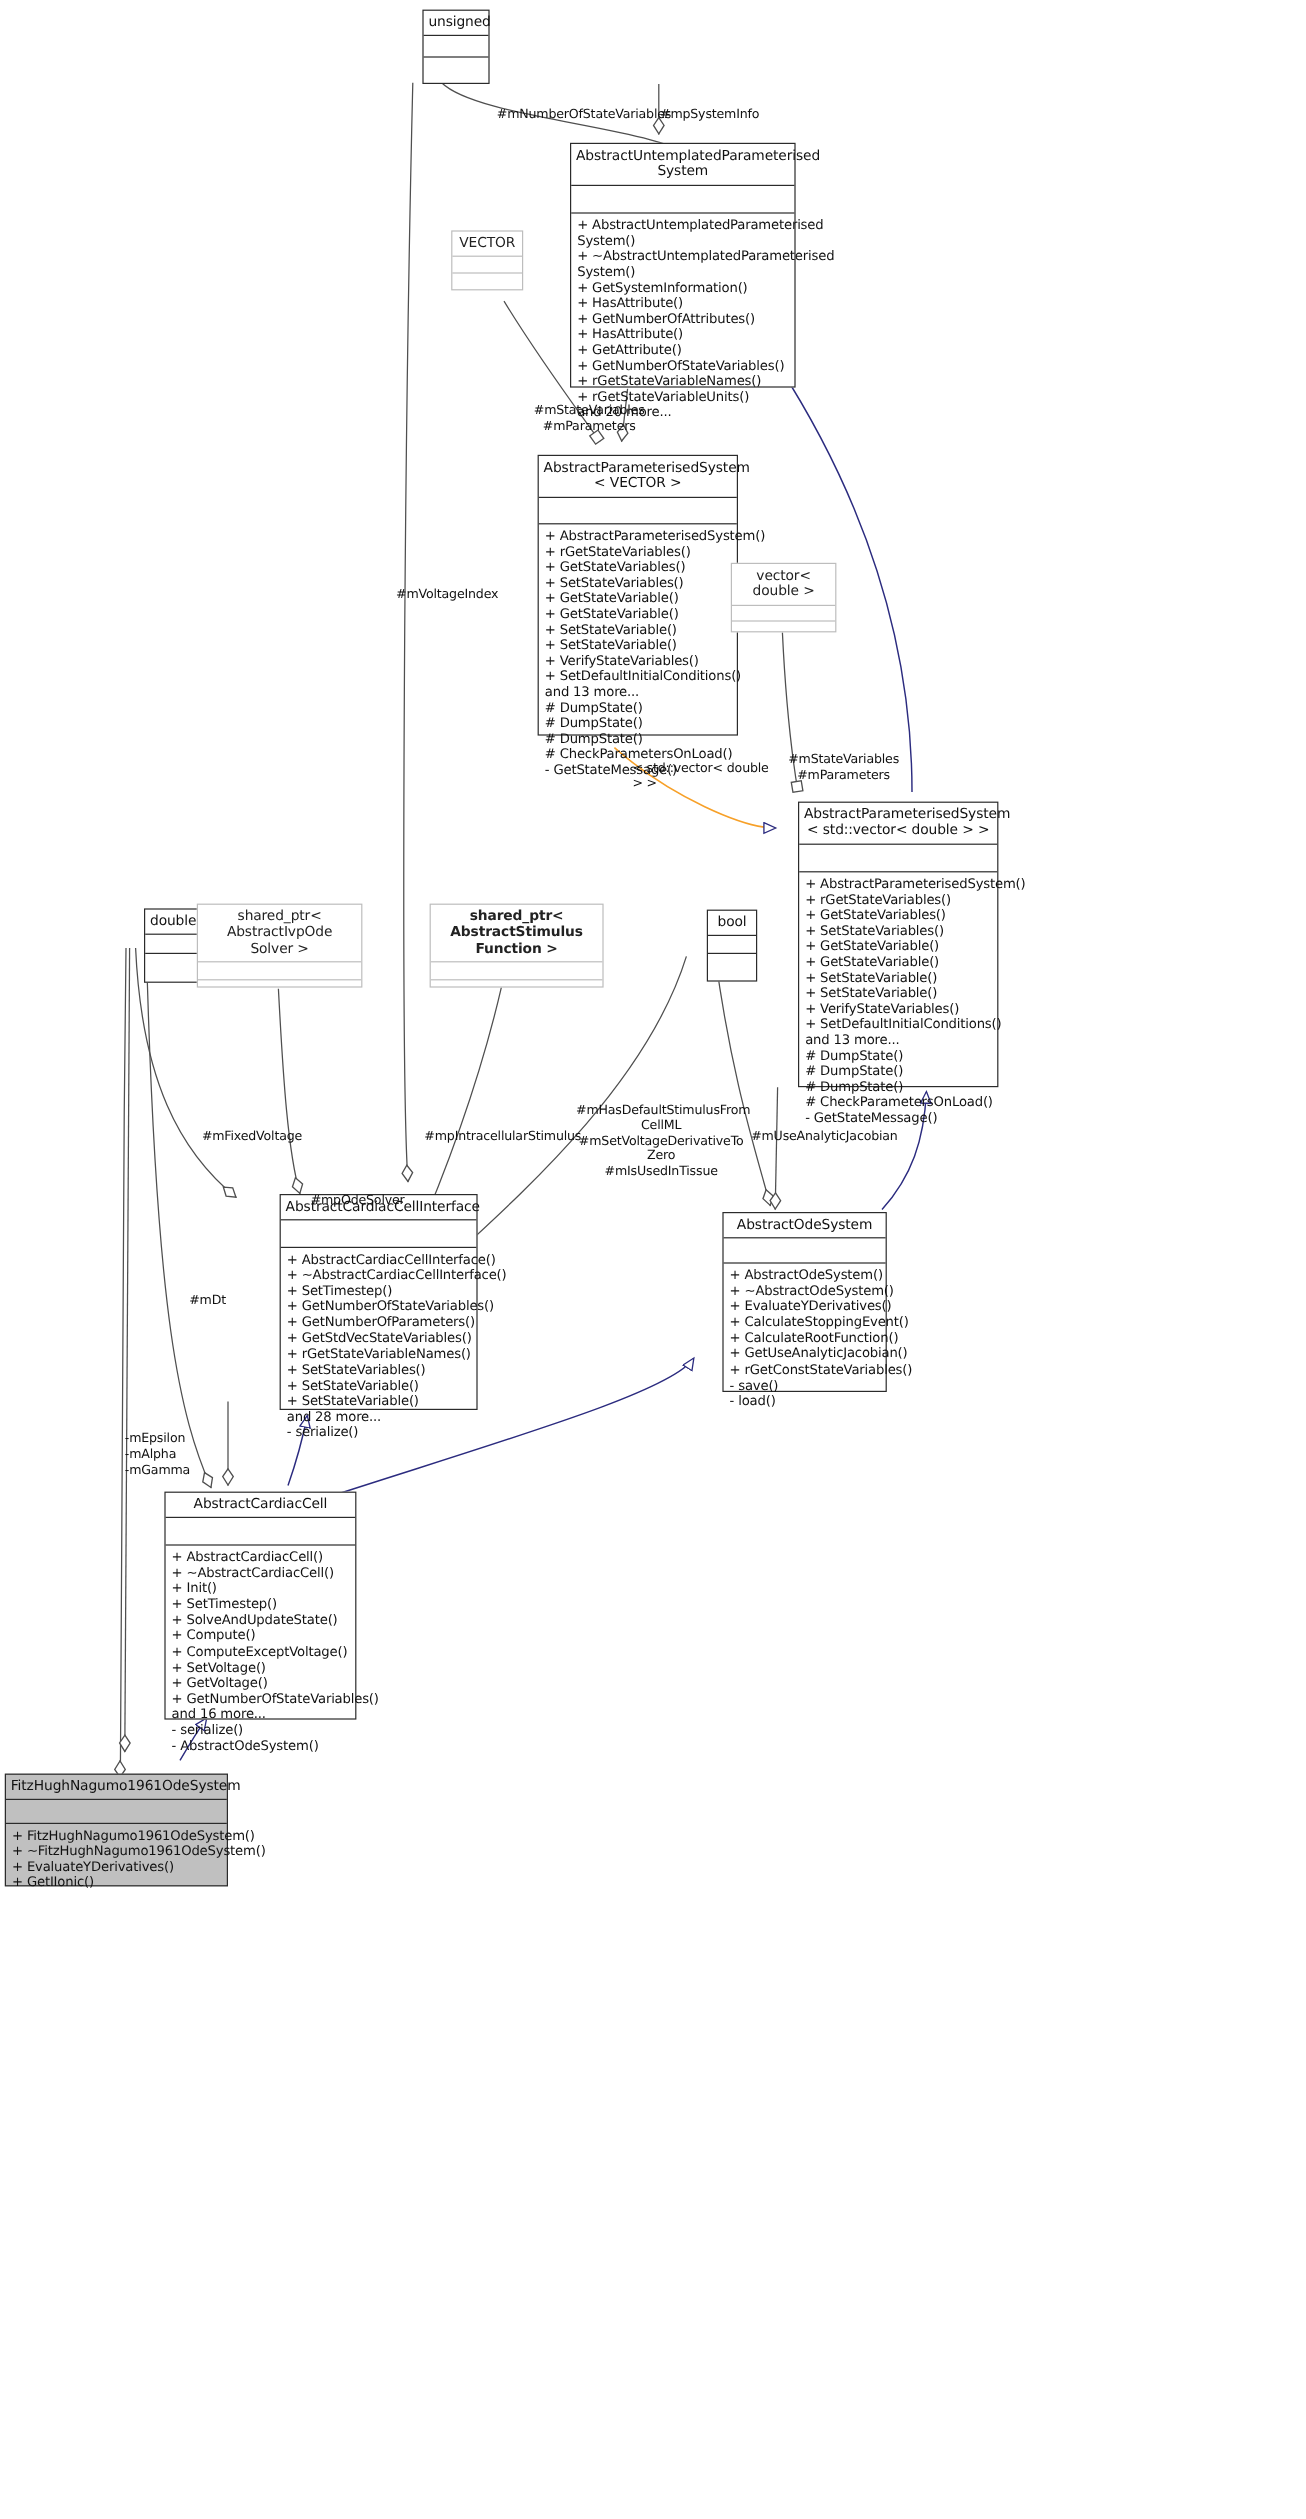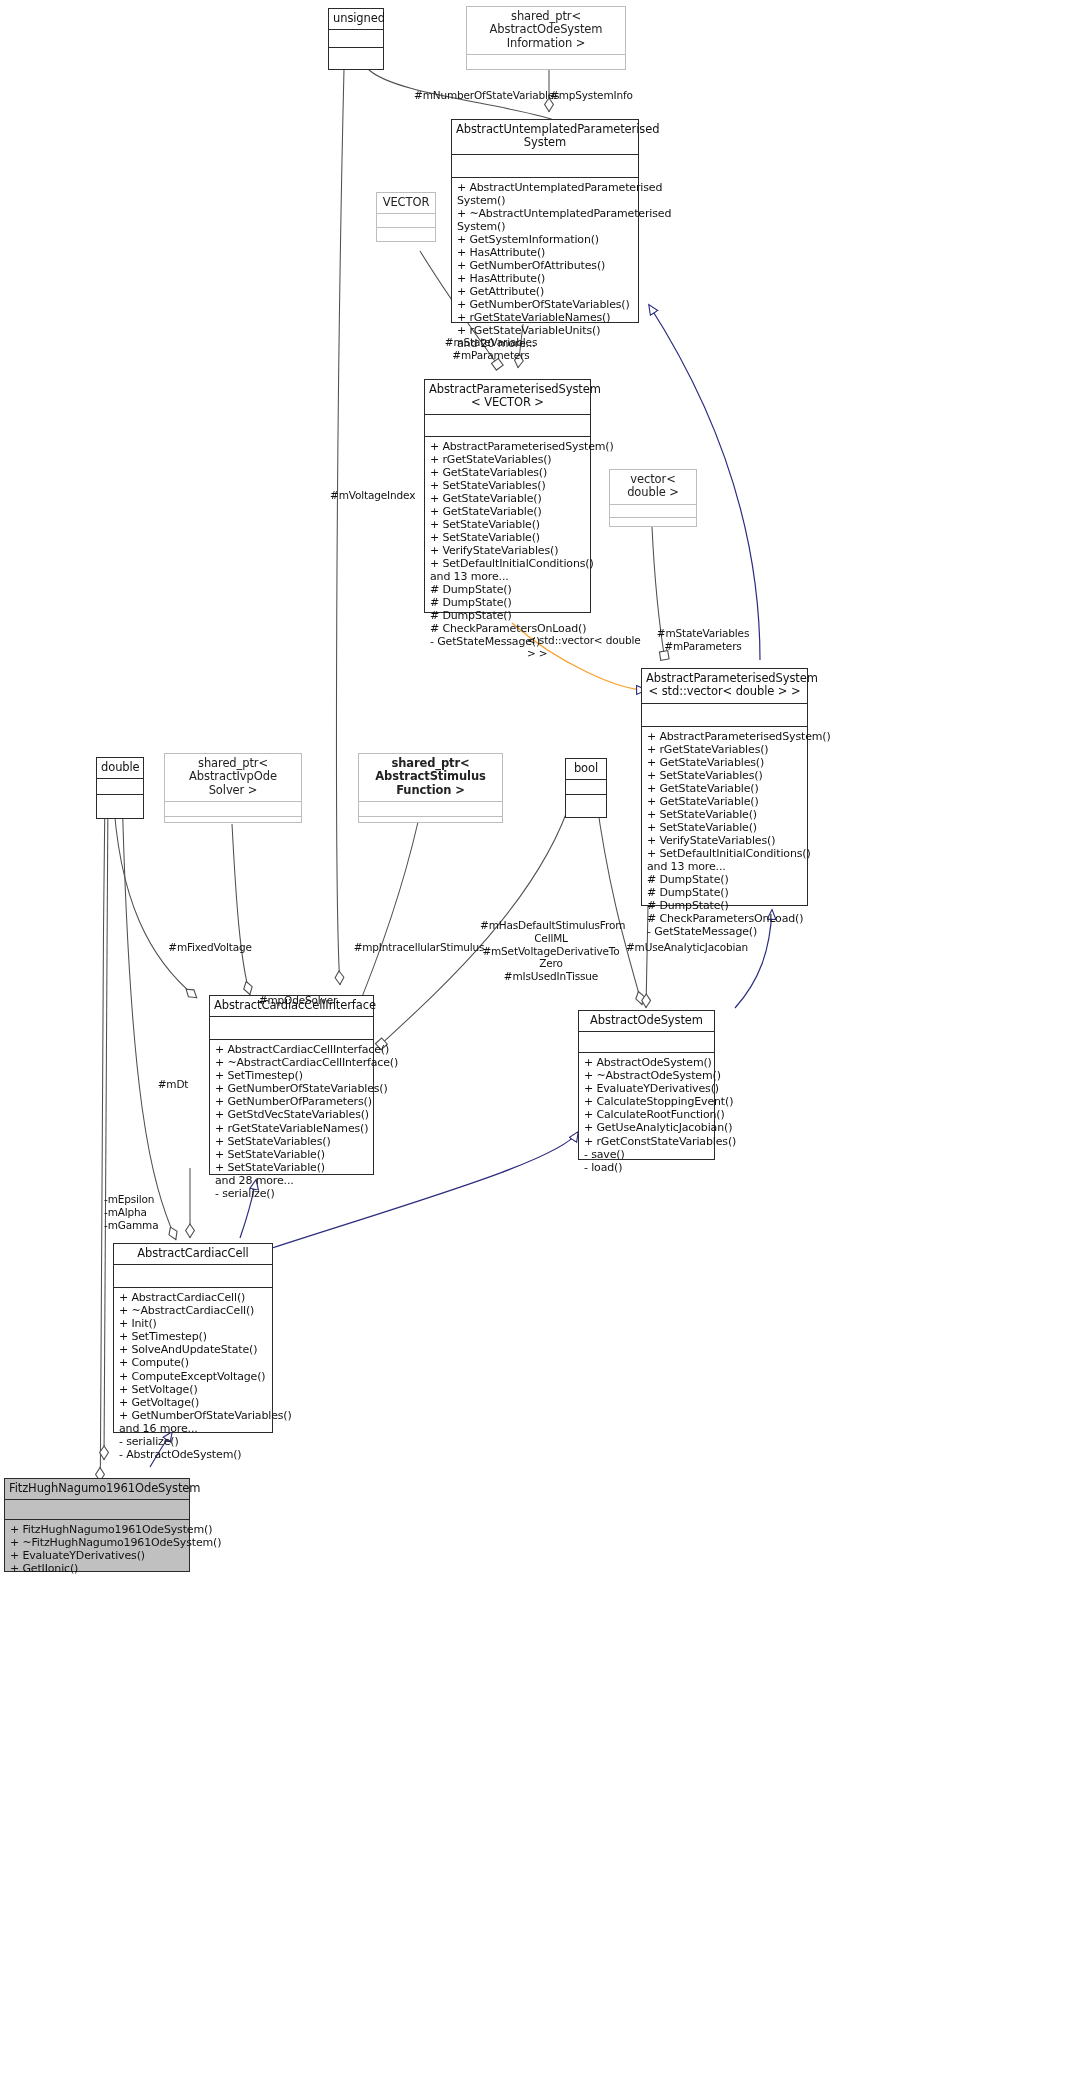--- a/index.html
+++ b/index.html
@@ -23,21 +23,21 @@
 
   
   .node{
     position:absolute;
     box-sizing:border-box;
     background:#ffffff;
     display:flex;
     flex-direction:column;
     z-index:5;
   }
-  .node.solid{ border:1.6px solid #2b2b2b; }
+  .node.solid{ border:1.6px solid #2b2b2b;margin-left:24px; }
   .node.faint{ border:1px solid #bdbdbd; }
   .node.filled{ background:#c0c0c0; border:1.6px solid #2b2b2b;margin-top:10px; }
 
   .n-title{
     text-align:center;
     padding:3px 4px 4px 4px;
     line-height:1.16;
     font-size:11.5px;
     color:#111;
     letter-spacing:-0.1px;
@@ -144,28 +144,20 @@
   </svg>
 
   <div class="node solid" style="left:328px;top:8px;width:56px;height:62px;">
     <div class="n-title">unsigned</div>
     <div class="sep"></div>
     <div class="n-attrs"></div>
     <div class="sep"></div>
     <div class="n-ops" style="min-height:14px;"></div>
   </div>
 
-  <div class="node faint" style="left:466px;top:6px;width:160px;height:64px;">
-    <div class="n-title" style="white-space:pre-line;">shared_ptr&lt; AbstractOdeSystem
-Information &gt;</div>
-    <div class="sep"></div>
-    <div class="n-attrs" style="min-height:14px;"></div>
-    <div class="sep"></div>
-    <div class="n-ops" style="min-height:13px;"></div>
-  </div>
 
   <div class="node solid" style="left:451px;top:119px;width:188px;height:204px;">
     <div class="n-title" style="white-space:pre-line;">AbstractUntemplatedParameterised
 System</div>
     <div class="sep"></div>
     <div class="n-attrs" style="min-height:22px;"></div>
     <div class="sep"></div>
     <div class="n-ops">
       <div>+ AbstractUntemplatedParameterised</div>
       <div>System()</div>

